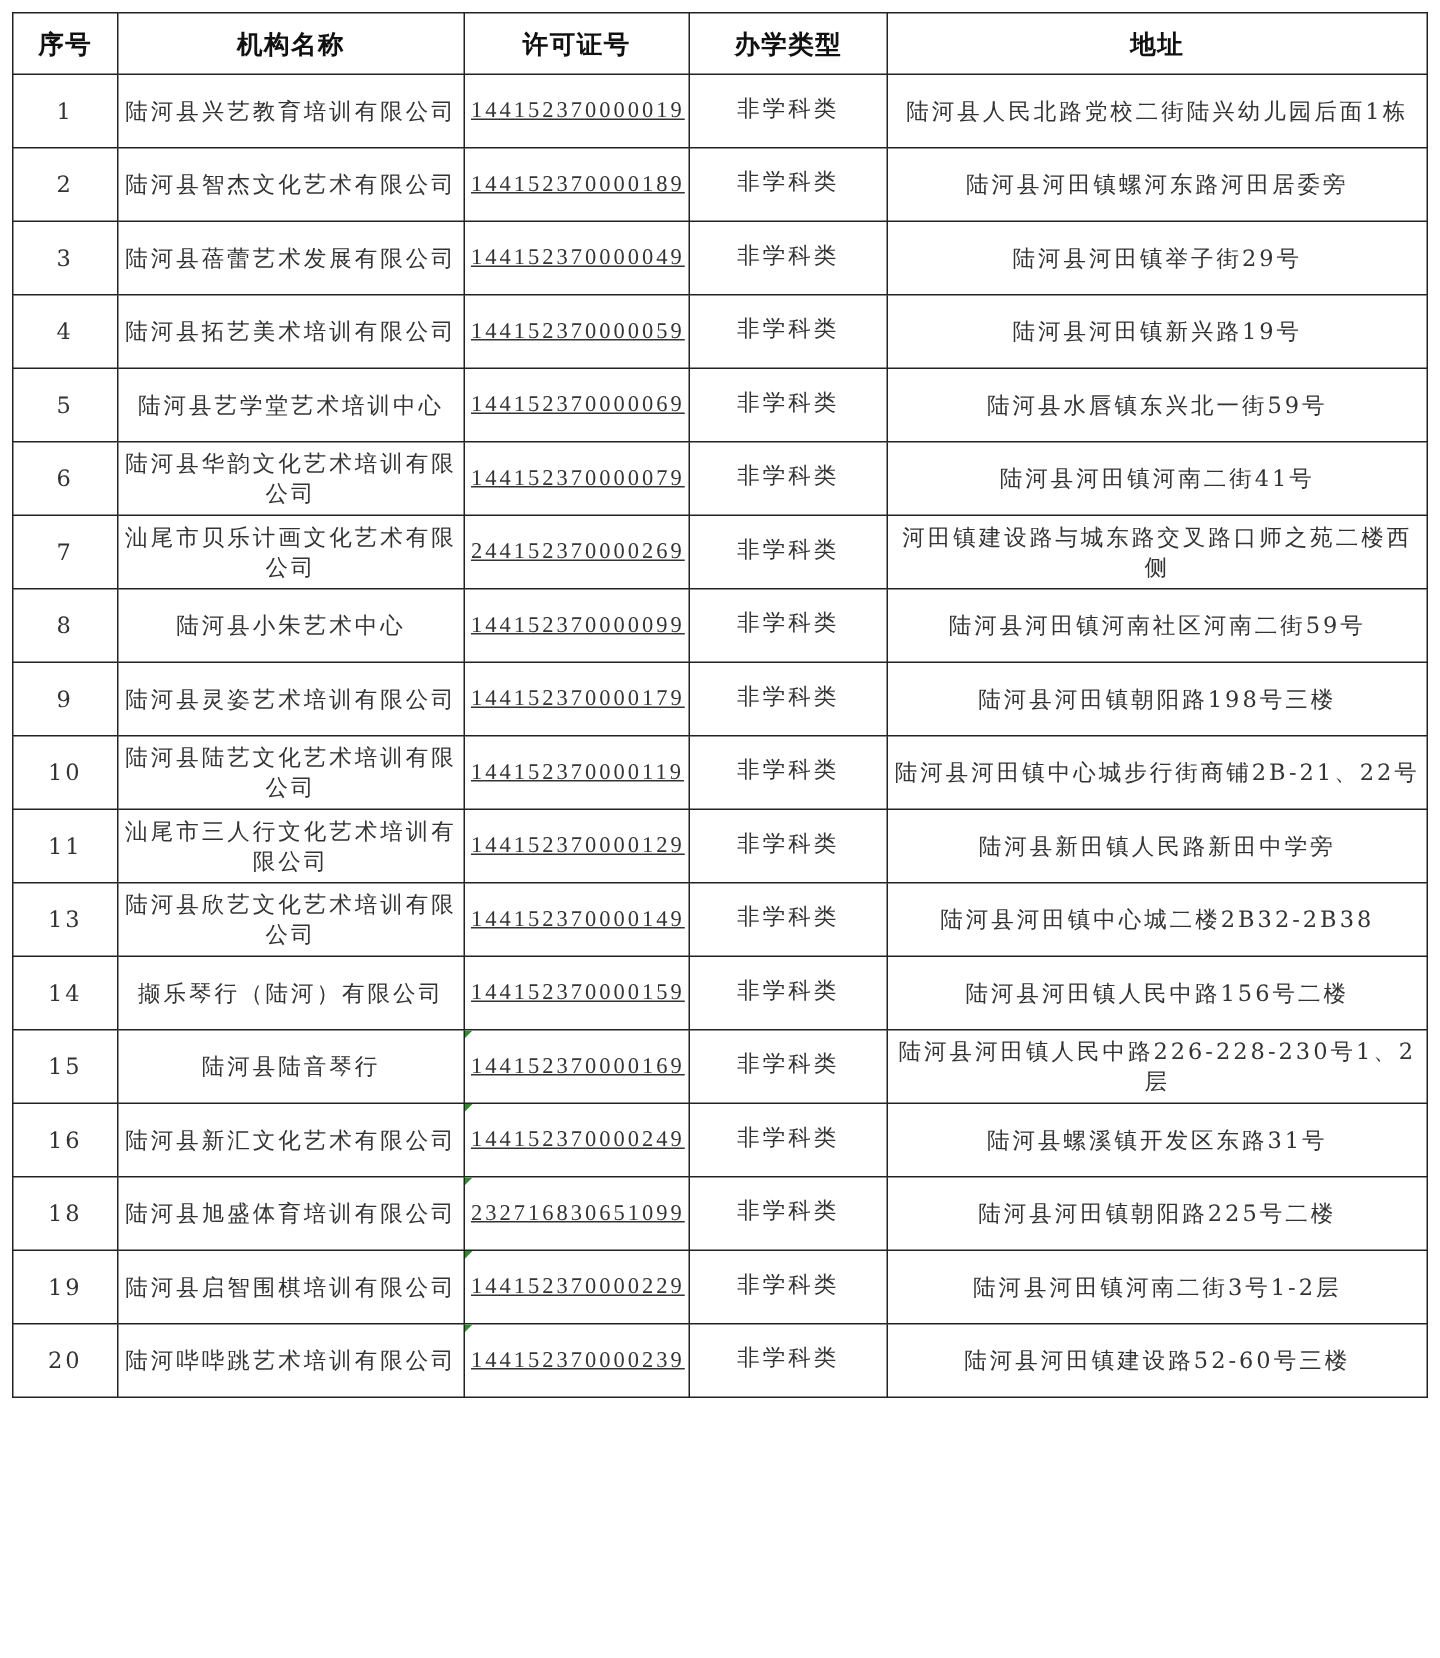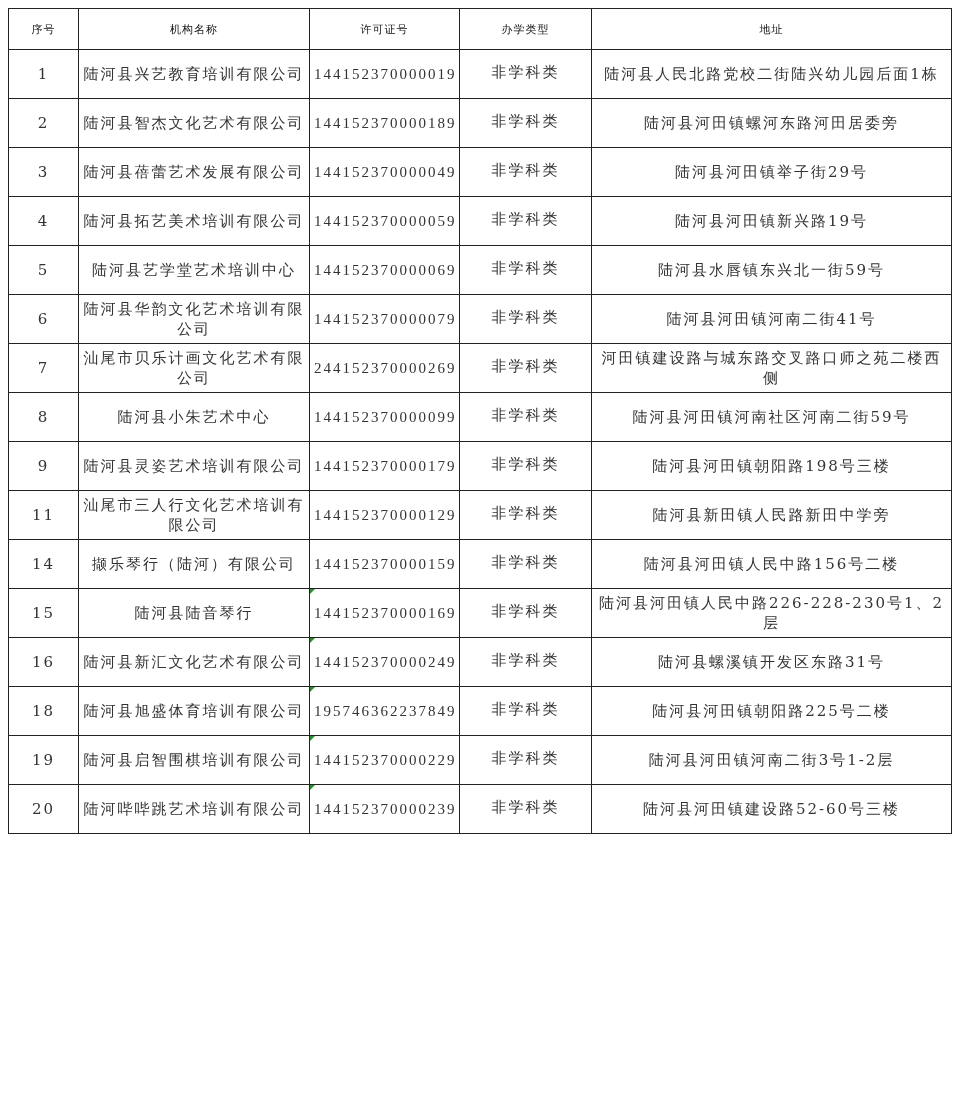--- a/index.html
+++ b/index.html
@@ -2,24 +2,24 @@
 <html><head>
 <meta charset="utf-8">
 <style>
   html, body { margin: 0; padding: 0; background: #ffffff; }
   body { width: 960px; height: 1105px; position: relative; overflow: hidden;
          font-family: "DejaVu Serif", "Liberation Serif", serif; color: #2a2a2a; }
   table.grid { position: absolute; left: 8px; top: 8px; border-collapse: collapse;
                table-layout: fixed; width: 943px; }
   table.grid th, table.grid td { border: 1.5px solid #222; text-align: center; vertical-align: middle;
                padding: 0 4px; overflow: hidden; }
-  table.grid th { height: 40px; font-size: 11px; font-weight: normal; color: #111; letter-spacing: 1px; text-align: center; }
+  table.grid th { height: 40px; font-size: 17px; font-weight: bold; color: #111; letter-spacing: 1px; text-align: center; }
   table.grid td { height: 48px; font-size: 15px; line-height: 20px; letter-spacing: 2px; color: #333; }
   td.c-no { font-size: 15px; letter-spacing: 0; color: #222; }
-  td.c-lic { font-size: 14.5px; letter-spacing: 1px; font-family: "Liberation Serif", "DejaVu Serif", serif; }
+  td.c-lic { font-size: 14.5px; letter-spacing: 1px; font-family: "Liberation Serif", "DejaVu Serif", serif; text-decoration: underline; }
   td.c-name { padding: 0 6px; }
   td.c-addr { font-size: 15px; letter-spacing: 1.5px; padding: 0 6px; }
   td.c-type { letter-spacing: 3px; font-family: Liberation Mono, monospace; }
   col.w1 { width: 70px; } col.w2 { width: 231px; } col.w3 { width: 150px; }
   col.w4 { width: 132px; } col.w5 { width: 360px; }
   .flag { position: relative; margin-left: 28px; }
   .flag::before { content: ""; position: absolute; left: 0; top: 0; width: 0; height: 0;
                   border-top: 5px solid #2e8b2e; border-right: 5px solid transparent; }
 </style>
 </head>
@@ -100,25 +100,39 @@
         <td class="c-addr">陆河县河田镇河南社区河南二街59号</td>
       </tr>
       <tr>
         <td class="c-no">9</td>
         <td class="c-name">陆河县灵姿艺术培训有限公司</td>
         <td class="c-lic">144152370000179</td>
         <td class="c-type">非学科类</td>
         <td class="c-addr">陆河县河田镇朝阳路198号三楼</td>
       </tr>
       <tr>
+        <td class="c-no">10</td>
+        <td class="c-name">陆河县陆艺文化艺术培训有限公司</td>
+        <td class="c-lic">144152370000119</td>
+        <td class="c-type">非学科类</td>
+        <td class="c-addr">陆河县河田镇中心城步行街商铺2B-21、22号</td>
+      </tr>
+      <tr>
         <td class="c-no">11</td>
         <td class="c-name">汕尾市三人行文化艺术培训有限公司</td>
         <td class="c-lic">144152370000129</td>
         <td class="c-type">非学科类</td>
         <td class="c-addr">陆河县新田镇人民路新田中学旁</td>
+      </tr>
+      <tr>
+        <td class="c-no">13</td>
+        <td class="c-name">陆河县欣艺文化艺术培训有限公司</td>
+        <td class="c-lic">144152370000149</td>
+        <td class="c-type">非学科类</td>
+        <td class="c-addr">陆河县河田镇中心城二楼2B32-2B38</td>
       </tr>
       <tr>
         <td class="c-no">14</td>
         <td class="c-name">撷乐琴行（陆河）有限公司</td>
         <td class="c-lic">144152370000159</td>
         <td class="c-type">非学科类</td>
         <td class="c-addr">陆河县河田镇人民中路156号二楼</td>
       </tr>
       <tr>
         <td class="c-no">15</td>
@@ -130,21 +144,21 @@
       <tr>
         <td class="c-no">16</td>
         <td class="c-name">陆河县新汇文化艺术有限公司</td>
         <td class="c-lic flag">144152370000249</td>
         <td class="c-type">非学科类</td>
         <td class="c-addr">陆河县螺溪镇开发区东路31号</td>
       </tr>
       <tr>
         <td class="c-no">18</td>
         <td class="c-name">陆河县旭盛体育培训有限公司</td>
-        <td class="c-lic flag">195746362237849</td>
+        <td class="c-lic flag">232716830651099</td>
         <td class="c-type">非学科类</td>
         <td class="c-addr">陆河县河田镇朝阳路225号二楼</td>
       </tr>
       <tr>
         <td class="c-no">19</td>
         <td class="c-name">陆河县启智围棋培训有限公司</td>
         <td class="c-lic flag">144152370000229</td>
         <td class="c-type">非学科类</td>
         <td class="c-addr">陆河县河田镇河南二街3号1-2层</td>
       </tr>

